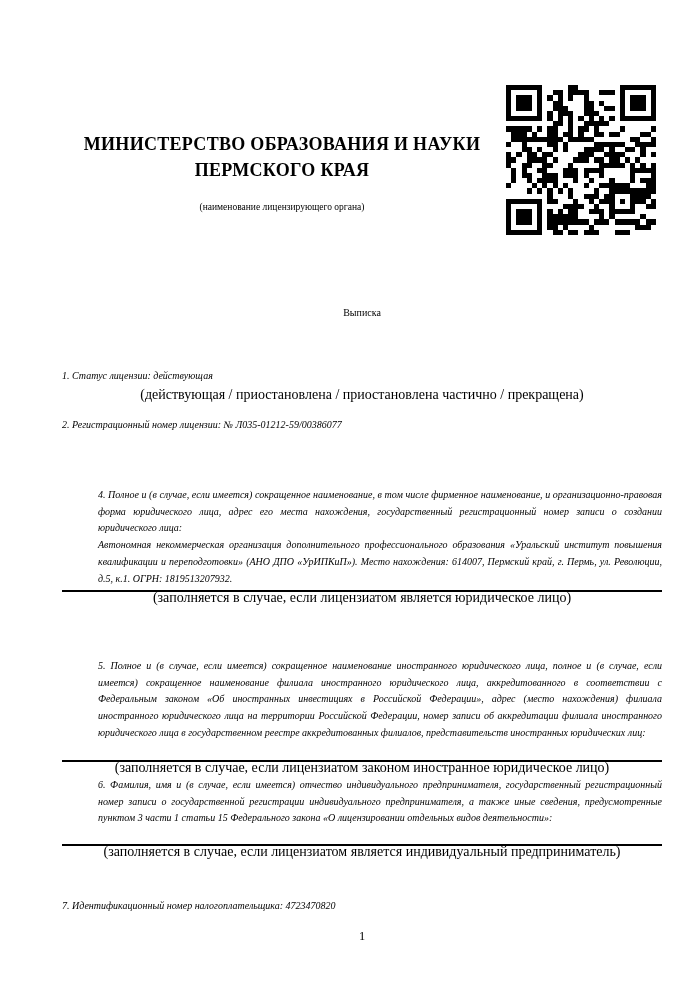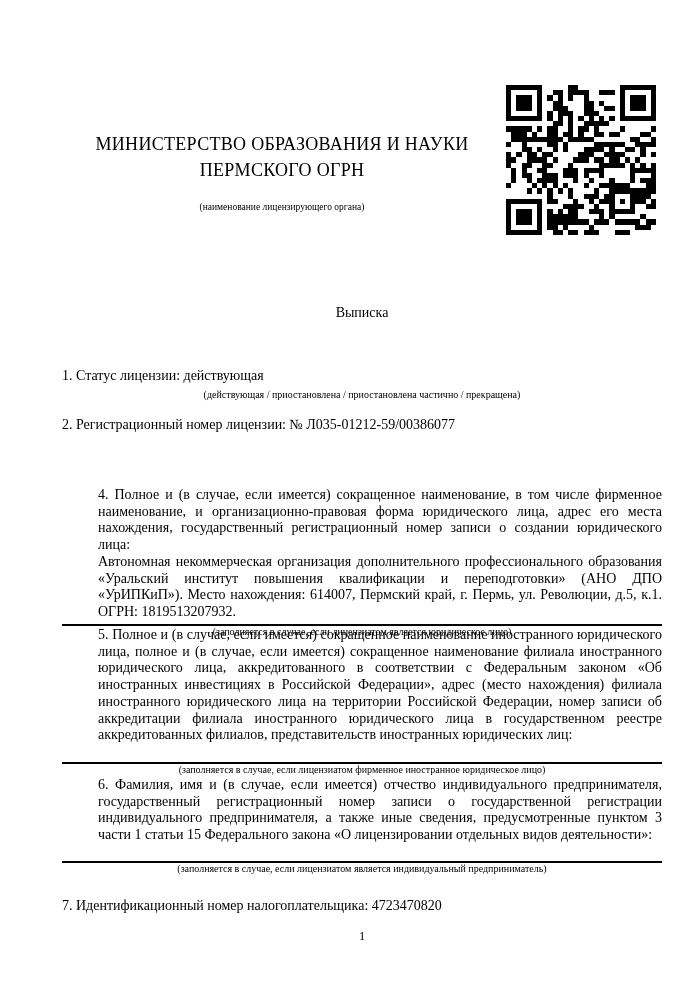--- a/index.html
+++ b/index.html
@@ -7,31 +7,31 @@
     position: relative;
     width: 700px;
     height: 989px;
     background: #ffffff;
     color: #000;
     font-family: "Liberation Serif", "DejaVu Serif", serif;
     overflow: hidden;
   }
   .abs { position: absolute; }
   .cw { left: 62px; width: 600px; }
-  .body-text { font-size: 14px; line-height: 16.7px; }
+  .body-text { font-size: 10px; line-height: 16.7px; font-style: italic; }
   .justified { text-align: justify; margin-left: 36px; }
   .centered { text-align: center; }
-  .note { font-size: 10px; line-height: 12px; text-align: center; color: #000; }
+  .note { font-size: 14px; line-height: 12px; text-align: center; color: #000; }
   .rule { border-top: 2px solid #000; height: 0; margin-top: 3px; }
   .org-header { left: 62px; top: 131px; width: 440px; text-align: center; }
-  .org-name { font-weight: normal; font-size: 18px; line-height: 26px; letter-spacing: 0.3px; }
+  .org-name { font-weight: bold; font-size: 18px; line-height: 26px; letter-spacing: 0.3px; }
   .org-note { font-size: 9.5px; line-height: 12px; margin-top: 18px; }
   .qr { left: 505px; top: 85px; width: 152px; height: 150px; }
   .title-block { top: 304px; }
-  .title-line { font-size: 14px; line-height: 17px; }
+  .title-line { font-size: 10px; line-height: 17px; }
   .spacer-15 { height: 15px; }
   .spacer-14 { height: 14px; }
   .pageno { top: 929px; font-size: 12.5px; }
 </style>
 </head>
 <body>
 
 <div class="page">
 
   <svg id="qr-svg" class="abs qr" viewBox="0 0 29 29" shape-rendering="crispEdges">
@@ -459,46 +459,46 @@
       <rect x="15" y="28" width="1" height="1" fill="#000"></rect>
       <rect x="16" y="28" width="1" height="1" fill="#000"></rect>
       <rect x="17" y="28" width="1" height="1" fill="#000"></rect>
       <rect x="21" y="28" width="1" height="1" fill="#000"></rect>
       <rect x="22" y="28" width="1" height="1" fill="#000"></rect>
       <rect x="23" y="28" width="1" height="1" fill="#000"></rect>
     </svg>
 
   <div class="abs org-header">
     <div class="org-name">МИНИСТЕРСТВО ОБРАЗОВАНИЯ И НАУКИ</div>
-    <div class="org-name">ПЕРМСКОГО ОГРН</div>
+    <div class="org-name">ПЕРМСКОГО КРАЯ</div>
     <div class="org-note">(наименование лицензирующего органа)</div>
   </div>
 
   <div class="abs cw title-block centered">
     <div class="title-line">Выписка</div>
   </div>
 
   <div class="abs cw body-text" style="top:368px">1. Статус лицензии: действующая</div>
   <div class="abs cw note" style="top:389px">(действующая / приостановлена / приостановлена частично / прекращена)</div>
 
   <div class="abs cw body-text" style="top:417px">2. Регистрационный номер лицензии: № Л035-01212-59/00386077</div>
 
 
   <div class="abs cw" style="top:487px">
     <div class="body-text justified">4. Полное и (в случае, если имеется) сокращенное наименование, в том числе фирменное наименование, и организационно-правовая форма юридического лица, адрес его места нахождения, государственный регистрационный номер записи о создании юридического лица:</div>
     <div class="body-text justified">Автономная некоммерческая организация дополнительного профессионального образования «Уральский институт повышения квалификации и переподготовки» (АНО ДПО «УрИПКиП»). Место нахождения: 614007, Пермский край, г. Пермь, ул. Революции, д.5, к.1. ОГРН: 1819513207932.</div>
     <div class="rule"></div>
     <div class="note">(заполняется в случае, если лицензиатом является юридическое лицо)</div>
   </div>
 
-  <div class="abs cw" style="top:627px">
+  <div class="abs cw" style="top:658px">
     <div class="body-text justified">5. Полное и (в случае, если имеется) сокращенное наименование иностранного юридического лица, полное и (в случае, если имеется) сокращенное наименование филиала иностранного юридического лица, аккредитованного в соответствии с Федеральным законом «Об иностранных инвестициях в Российской Федерации», адрес (место нахождения) филиала иностранного юридического лица на территории Российской Федерации, номер записи об аккредитации филиала иностранного юридического лица в государственном реестре аккредитованных филиалов, представительств иностранных юридических лиц:</div>
     <div class="spacer-15"></div>
     <div class="rule"></div>
-    <div class="note">(заполняется в случае, если лицензиатом фирменное иностранное юридическое лицо)</div>
+    <div class="note">(заполняется в случае, если лицензиатом законом иностранное юридическое лицо)</div>
   </div>
 
   <div class="abs cw" style="top:777px">
     <div class="body-text justified">6. Фамилия, имя и (в случае, если имеется) отчество индивидуального предпринимателя, государственный регистрационный номер записи о государственной регистрации индивидуального предпринимателя, а также иные сведения, предусмотренные пунктом 3 части 1 статьи 15 Федерального закона «О лицензировании отдельных видов деятельности»:</div>
     <div class="spacer-14"></div>
     <div class="rule"></div>
     <div class="note">(заполняется в случае, если лицензиатом является индивидуальный предприниматель)</div>
   </div>
 
   <div class="abs cw body-text" style="top:898px">7. Идентификационный номер налогоплательщика: 4723470820</div>

